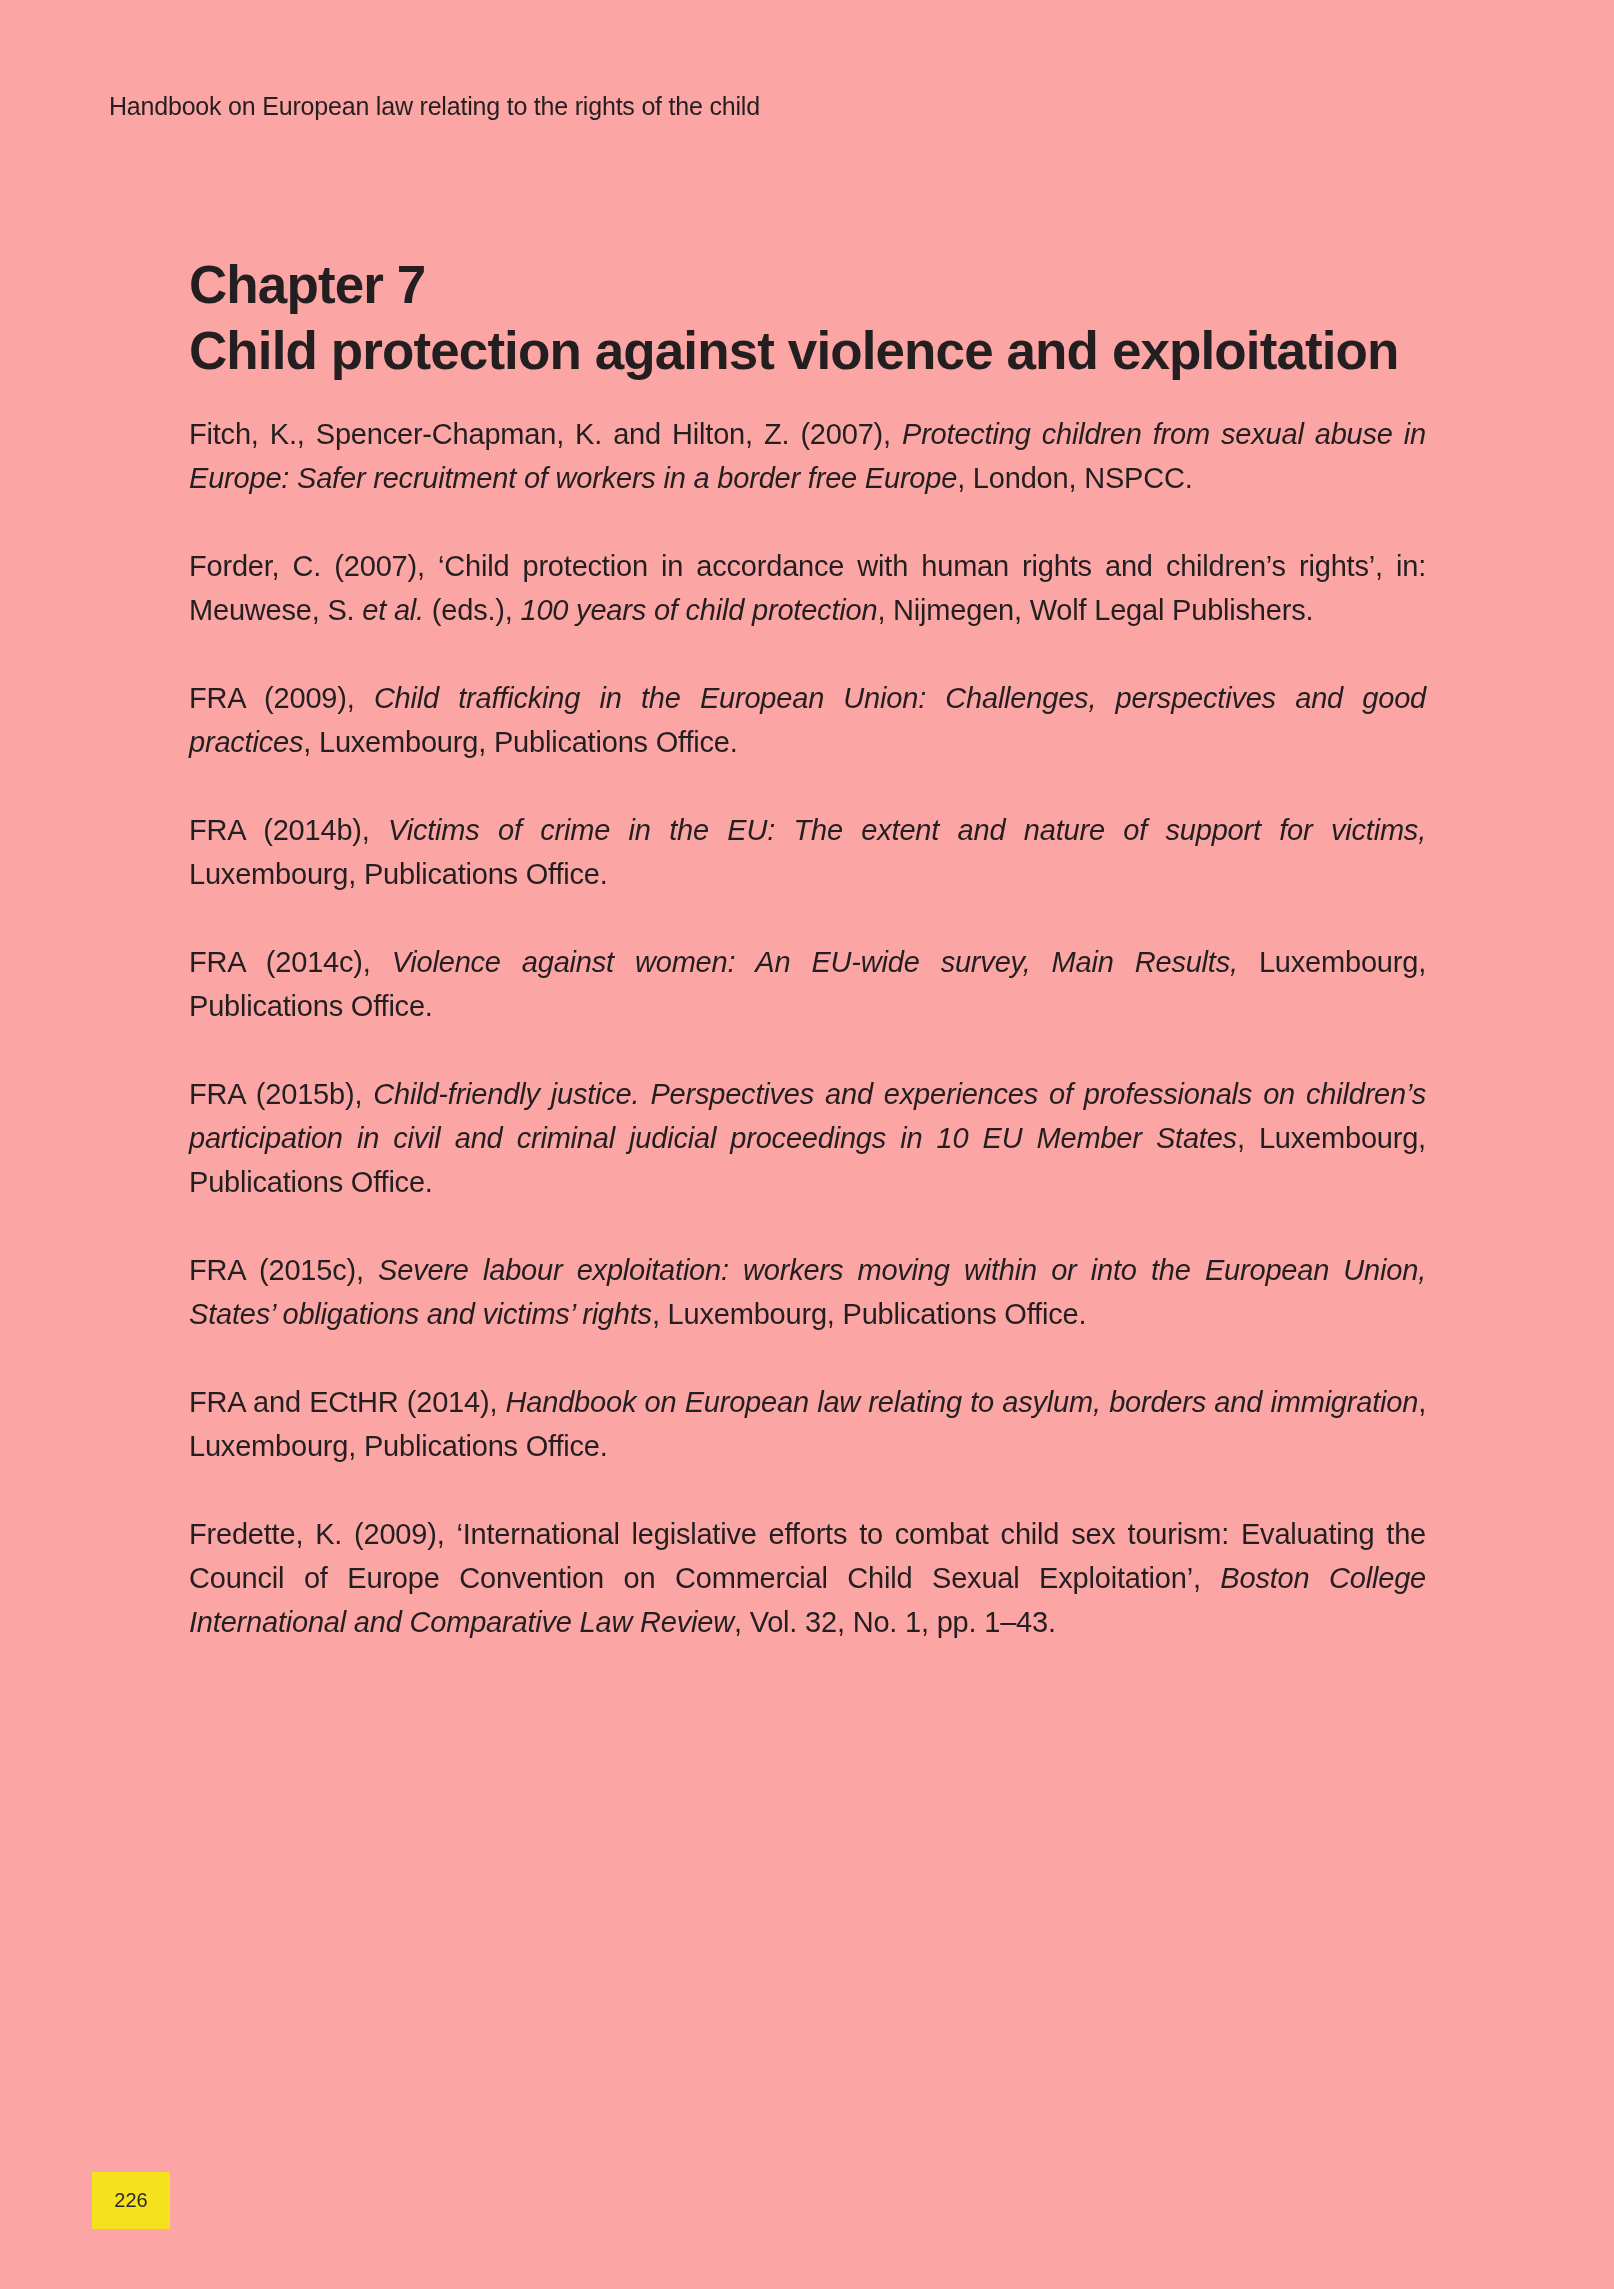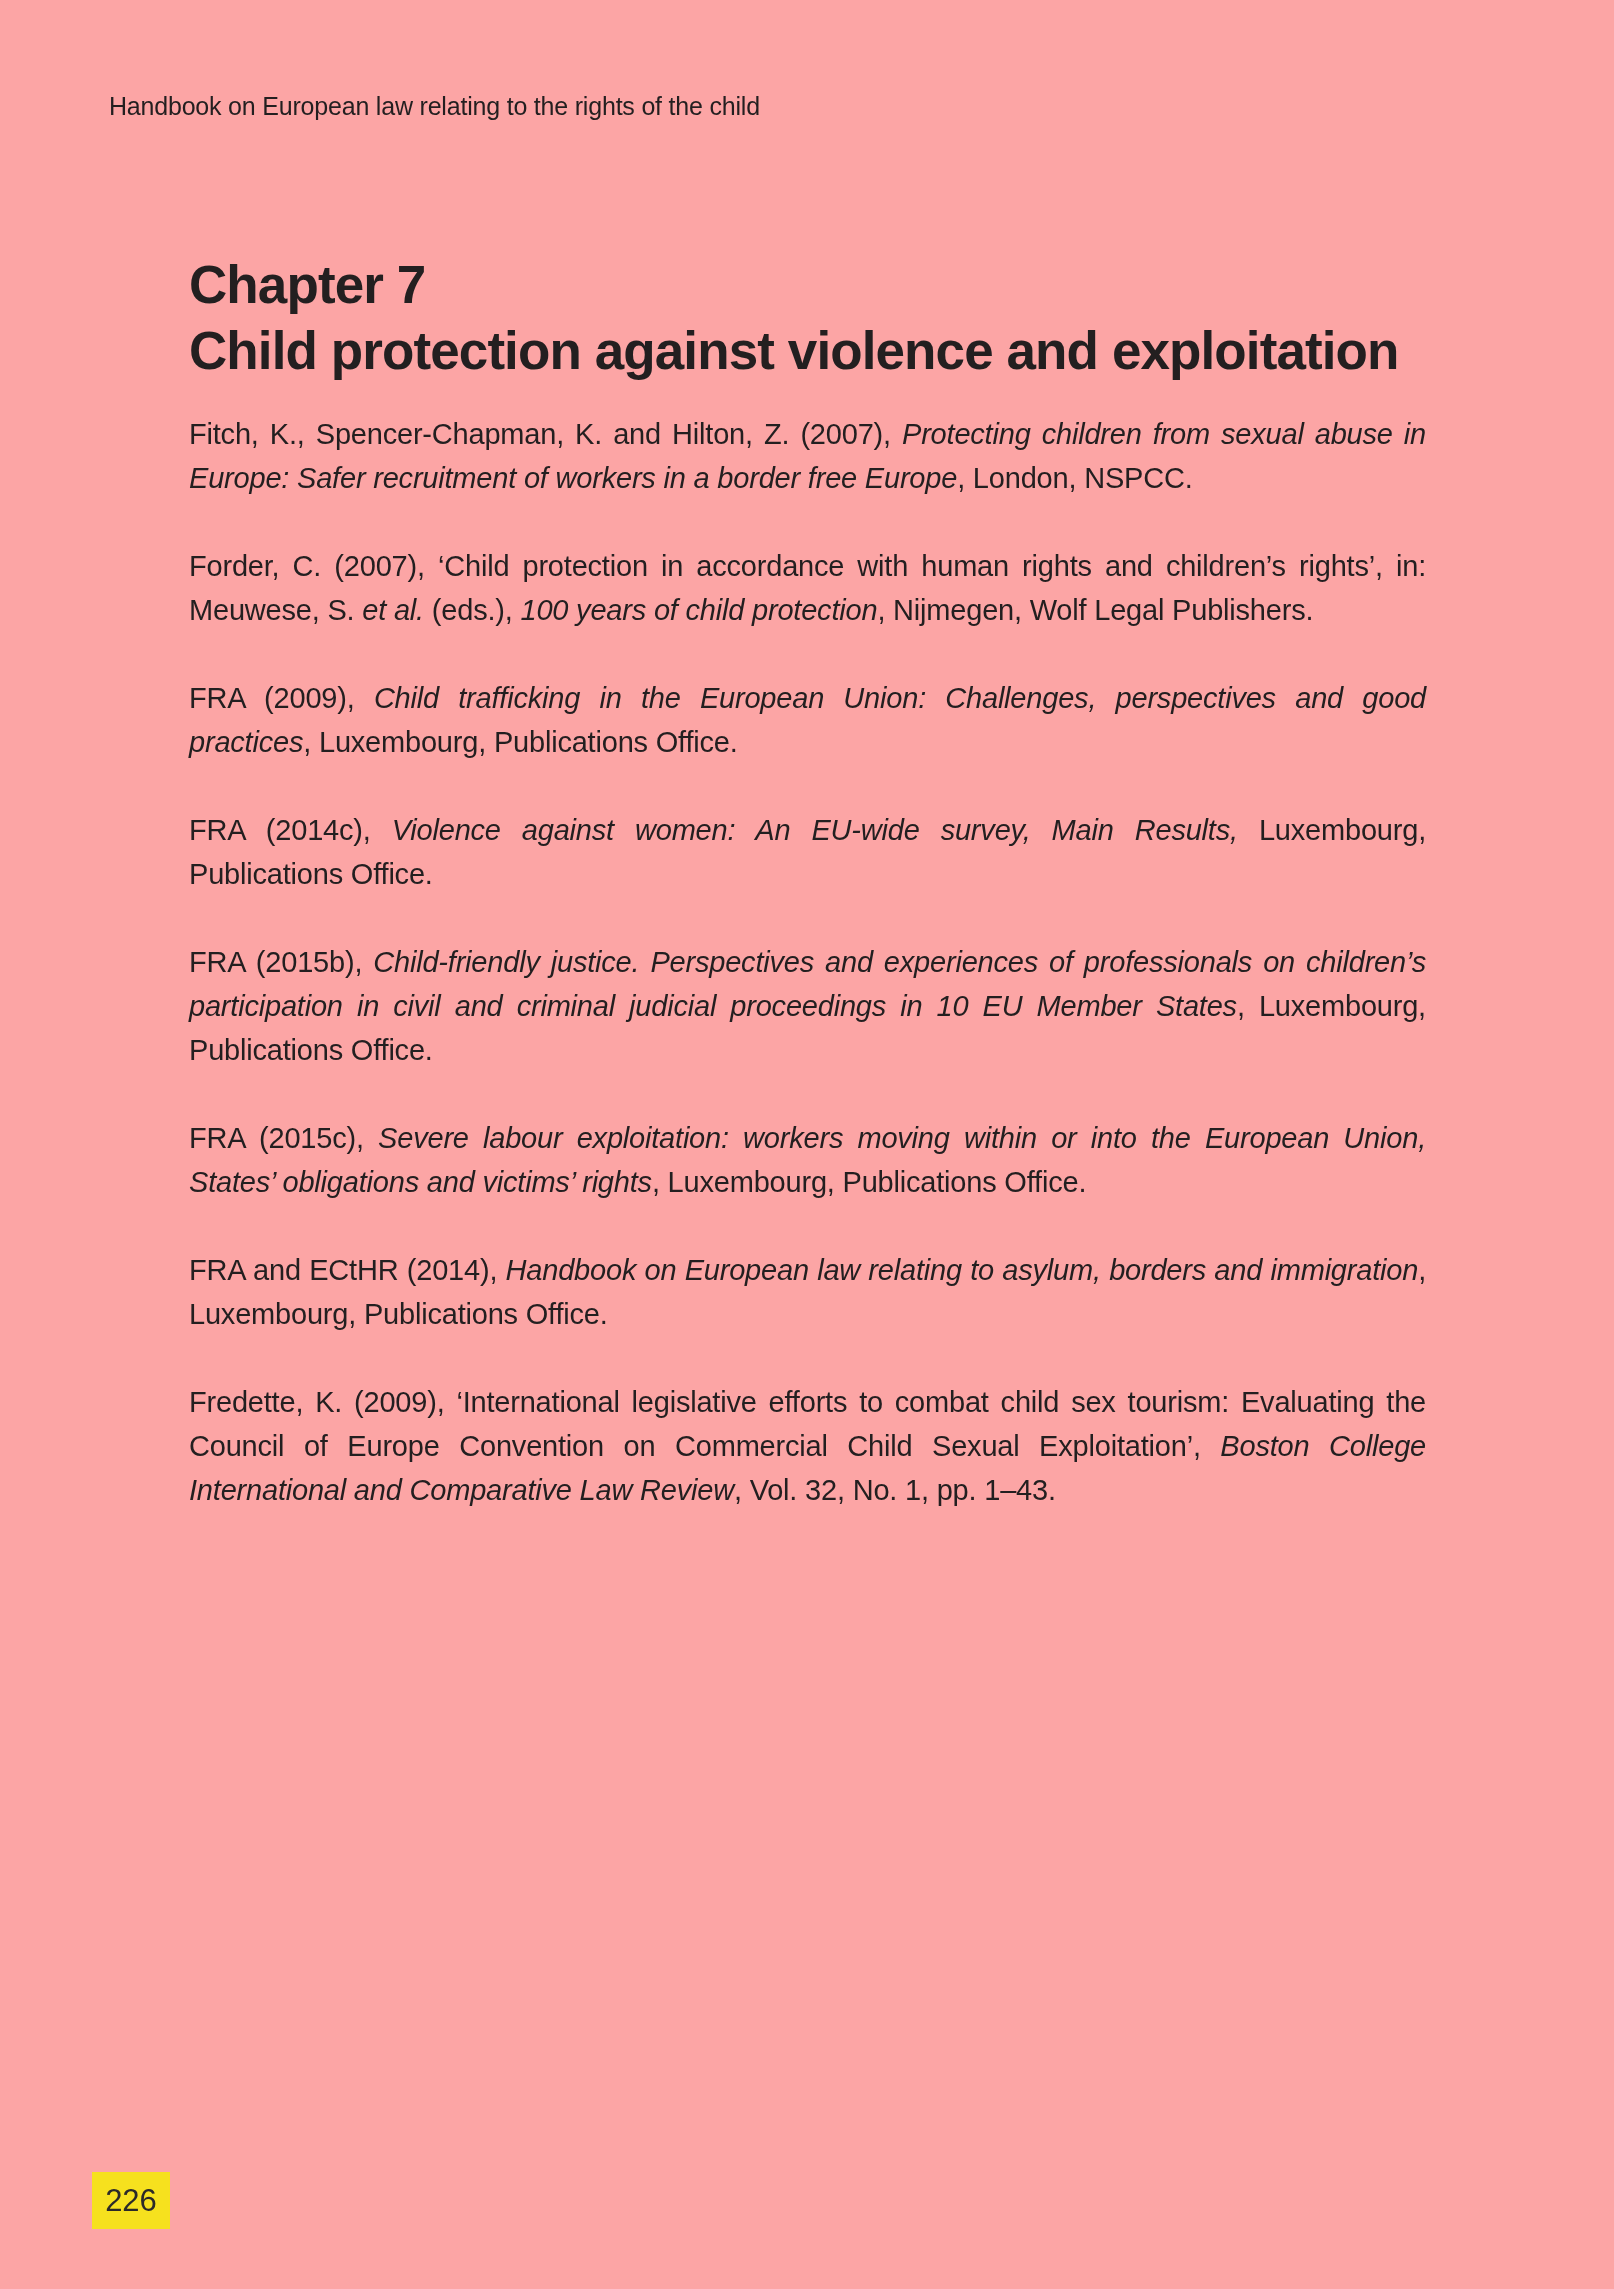--- a/index.html
+++ b/index.html
@@ -59,40 +59,41 @@
     left: 92px;
     top: 2172px;
     width: 78px;
     height: 57px;
     background: var(--page-number-bg);
     display: flex;
     align-items: center;
     justify-content: center;
   }
   .page-number-badge span {
-    font-size: 31px;
+    font-size: 20px;
     color: #2B2A29;
   }
 </style>
 </head>
 <body>
 
 <div class="page">
 
   <div class="running-header">Handbook on European law relating to the rights of the child</div>
 
   <div class="content">
     <h1 class="chapter-heading">
       <span class="line">Chapter 7</span>
       <span class="line">Child protection against violence and exploitation</span>
     </h1>
 
     <p class="ref"><span>Fitch, K., Spencer-Chapman, K. and Hilton, Z. (2007), </span><i>Protecting children from sexual abuse in Europe: Safer recruitment of workers in a border free Europe</i><span>, London, NSPCC.</span></p>
     <p class="ref"><span>Forder, C. (2007), ‘Child protection in accordance with human rights and children’s rights’, in: Meuwese, S. </span><i>et al.</i><span> (eds.), </span><i>100 years of child protection</i><span>, Nijmegen, Wolf Legal Publishers.</span></p>
     <p class="ref"><span>FRA (2009), </span><i>Child trafficking in the European Union: Challenges, perspectives and good practices</i><span>, Luxembourg, Publications Office.</span></p>
+    <p class="ref"><span>FRA (2014b), </span><i>Victims of crime in the EU: The extent and nature of support for victims,</i><span> Luxembourg, Publications Office.</span></p>
     <p class="ref"><span>FRA (2014c), </span><i>Violence against women: An EU-wide survey, Main Results,</i><span> Luxembourg, Publications Office.</span></p>
     <p class="ref"><span>FRA (2015b), </span><i>Child-friendly justice. Perspectives and experiences of professionals on children’s participation in civil and criminal judicial proceedings in 10 EU Member States</i><span>, Luxembourg, Publications Office.</span></p>
     <p class="ref"><span>FRA (2015c), </span><i>Severe labour exploitation: workers moving within or into the European Union, States’ obligations and victims’ rights</i><span>, Luxembourg, Publications Office.</span></p>
     <p class="ref"><span>FRA and ECtHR (2014), </span><i>Handbook on European law relating to asylum, borders and immigration</i><span>, Luxembourg, Publications Office.</span></p>
     <p class="ref"><span>Fredette, K. (2009), ‘International legislative efforts to combat child sex tourism: Evaluating the Council of Europe Convention on Commercial Child Sexual Exploitation’, </span><i>Boston College International and Comparative Law Review</i><span>, Vol. 32, No. 1, pp. 1–43.</span></p>
   </div>
 
   <div class="page-number-badge">
     <span>226</span>
   </div>

